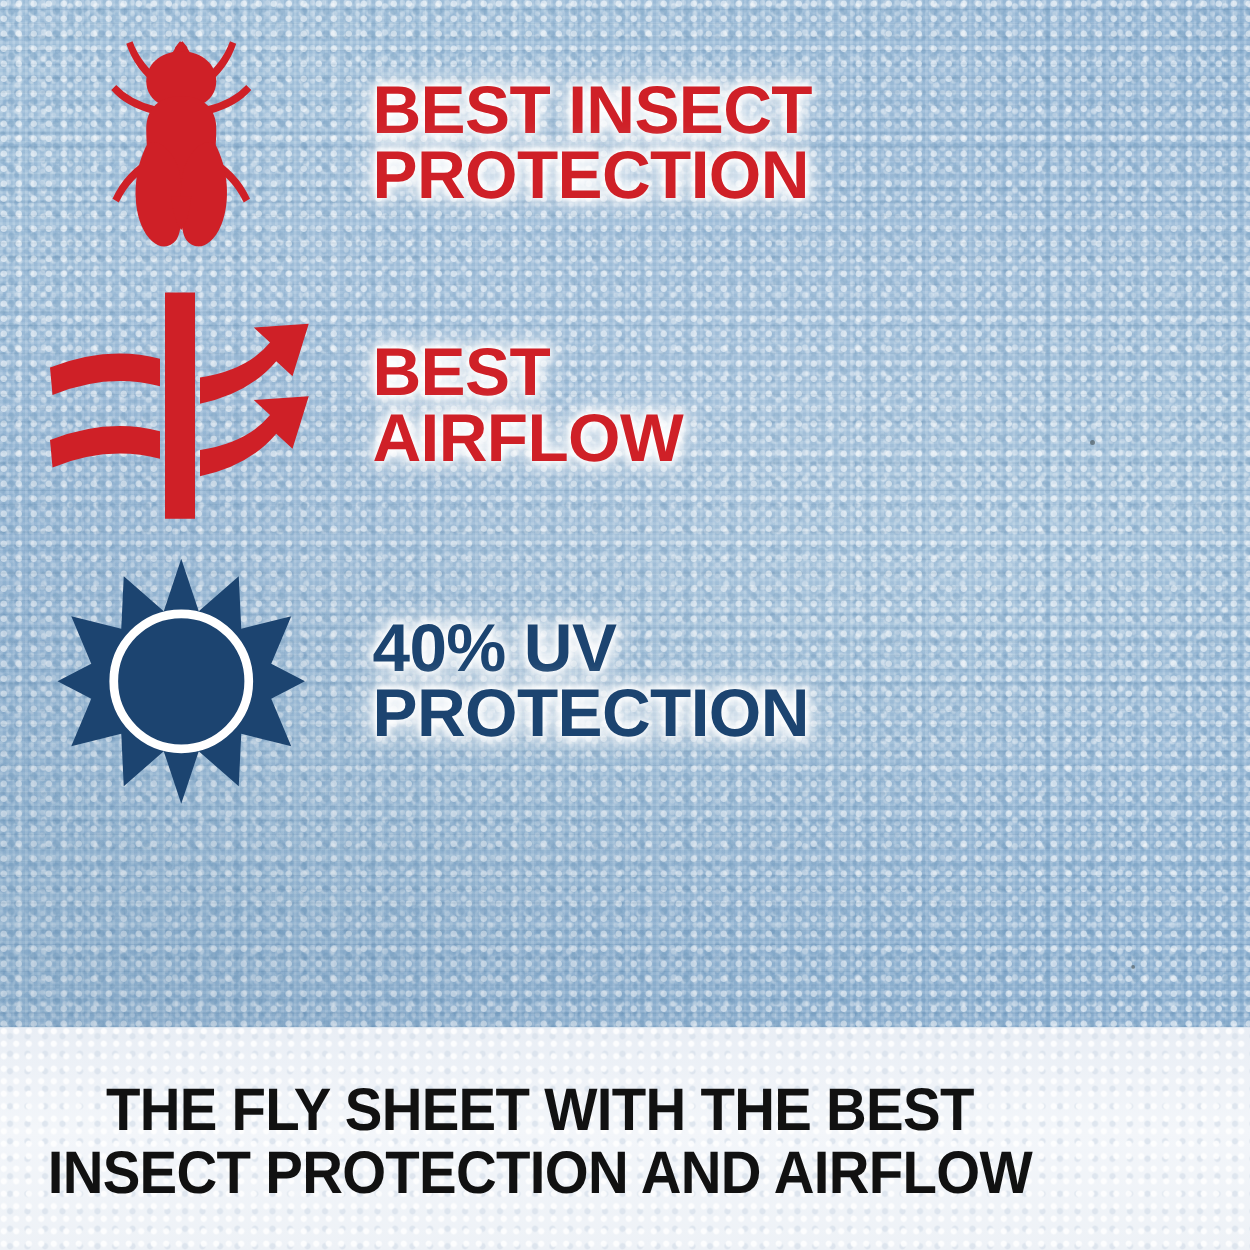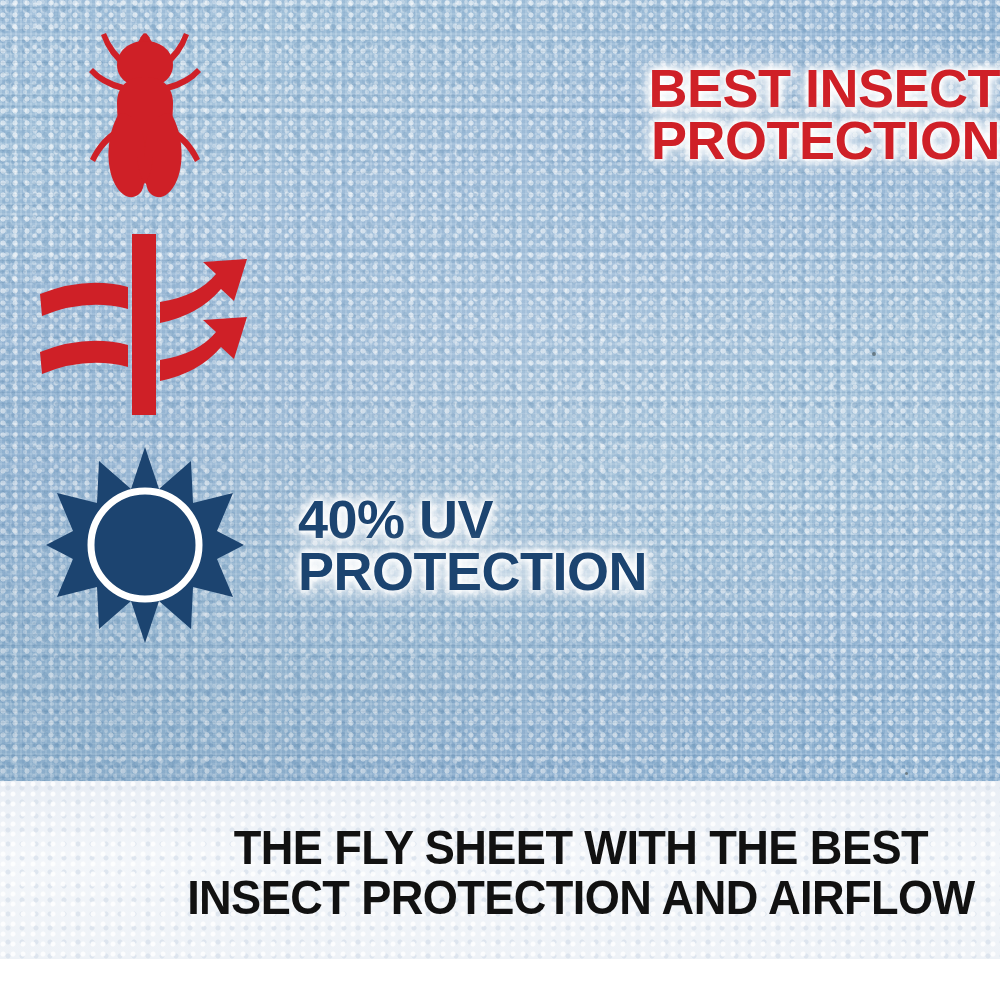--- a/index.html
+++ b/index.html
@@ -83,48 +83,48 @@
     font-size:54px;
     line-height:0.97;
     letter-spacing:-0.5px;
     white-space:pre-line;
   }
   .feat-text.red {
     color:#cf2027;
     text-shadow:
       0 0 7px #ffffff, 0 0 7px #ffffff, 0 0 12px #ffffff,
       0 0 16px rgba(255,255,255,.95), 0 0 22px rgba(255,255,255,.75);
-    text-align: right;
   }
   .feat-text.navy {
     color:#1c4470;
     text-shadow:
       0 0 7px #ffffff, 0 0 7px #ffffff, 0 0 12px #ffffff,
       0 0 18px rgba(255,255,255,.95), 0 0 24px rgba(255,255,255,.75);
   }
 
   
   #row-insect   { left:0; top:14px;  width:1000px; height:200px; }
   #row-airflow  { left:0; top:222px; width:1000px; height:205px; }
   #row-uv       { left:0; top:440px; width:852px; height:210px; }
   #row-durab    { left:0; top:648px; width:1000px; height:175px; }
 
   
   .banner {
-    position:absolute; left:0; top:781px;
+    position:absolute; left:0; top:822px;
     width:1000px; height:178px;
     background-color:#edf1f7;
     background-image:
       radial-gradient(circle at 3px 3px, rgba(255,255,255,.85) 0 2px, rgba(255,255,255,0) 3px),
       radial-gradient(circle at 8px 7px, rgba(214,223,234,.7) 0 2px, rgba(214,223,234,0) 3px),
       linear-gradient(180deg,#e9eef5 0%,#f3f6fa 45%,#eef2f7 100%);
     background-size:10px 10px, 14px 14px, 100% 100%;
     display:flex;
     align-items:center;
-    justify-content:flex-end;
+    justify-content:flex-start;
+    padding-left:13px;
   }
   .banner-text {
     font-family:"Liberation Sans", sans-serif;
     font-weight:bold;
     font-size:48px;
     line-height:1.04;
     letter-spacing:-0.6px;
     color:#111111;
     text-align:center;
     white-space:pre-line;
@@ -194,20 +194,24 @@
 
               <path d="M10 120 q46 -18 88 -7 l0 22 q-42 -11 -86 7 z"></path>
 
               <path d="M130 70 q38 -6 56 -28 l-13 -12 l44 -3 l-13 42 l-13 -12 q-22 26 -61 34 z"></path>
 
               <path d="M130 128 q38 -6 56 -28 l-13 -12 l44 -3 l-13 42 l-13 -12 q-22 26 -61 34 z"></path>
             </g>
           </svg>
         </span>
       </div>
+      <div class="label-cell">
+        <div class="feat-text red">BEST
+AIRFLOW</div>
+      </div>
     </div>
 
     <div class="row" id="row-uv">
       <div class="icon-cell">
         <span>
           <svg width="200" height="200" viewBox="0 0 200 200">
 
             <polygon fill="#1c4470" points="
               100,2 114,44 146,16 148,58 188,48 172,86 199,100 172,114
               188,152 148,142 146,184 114,156 100,198 86,156 54,184 52,142

